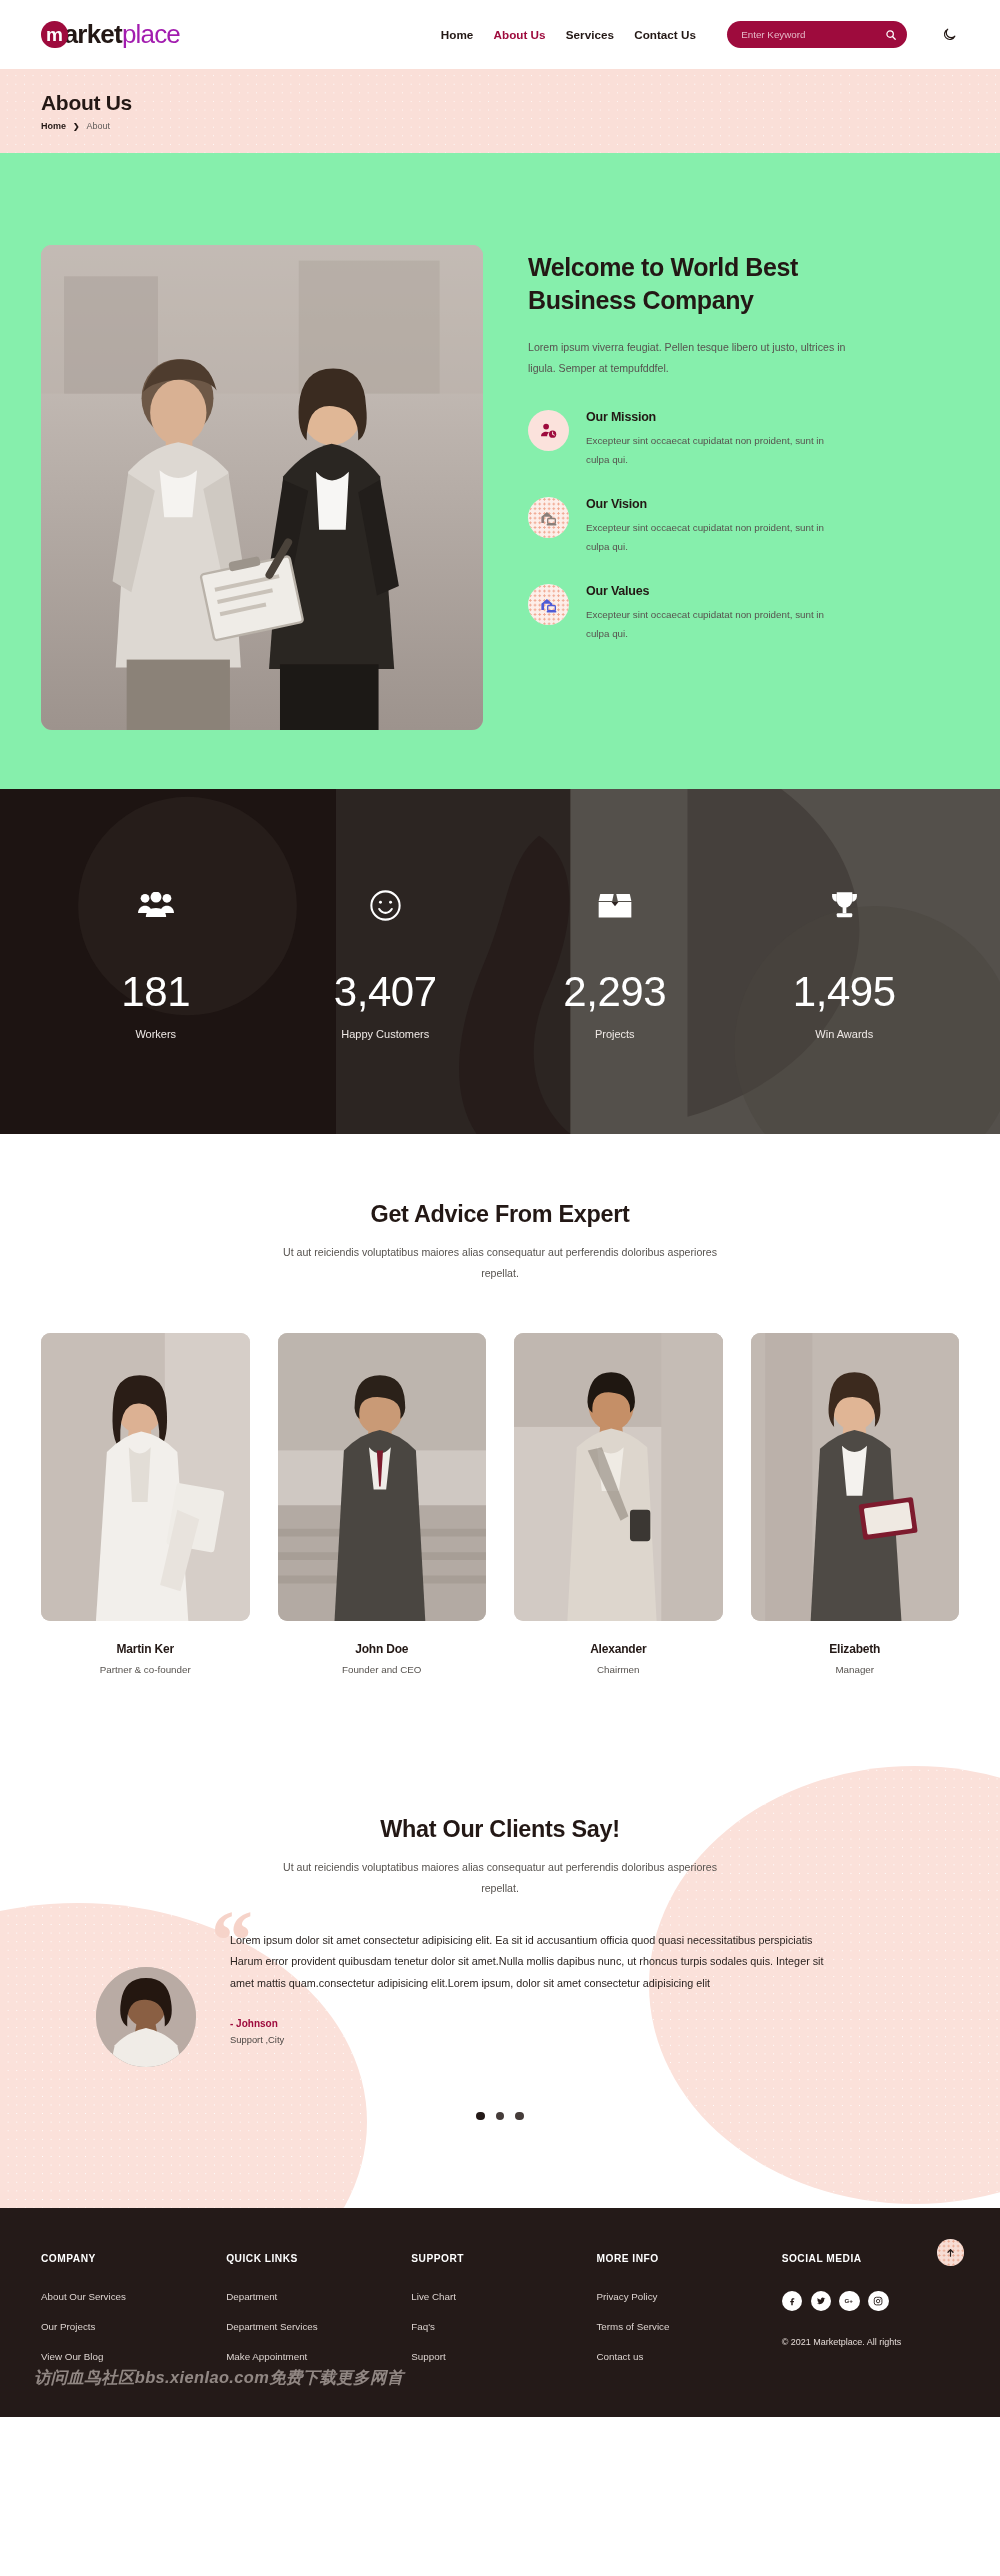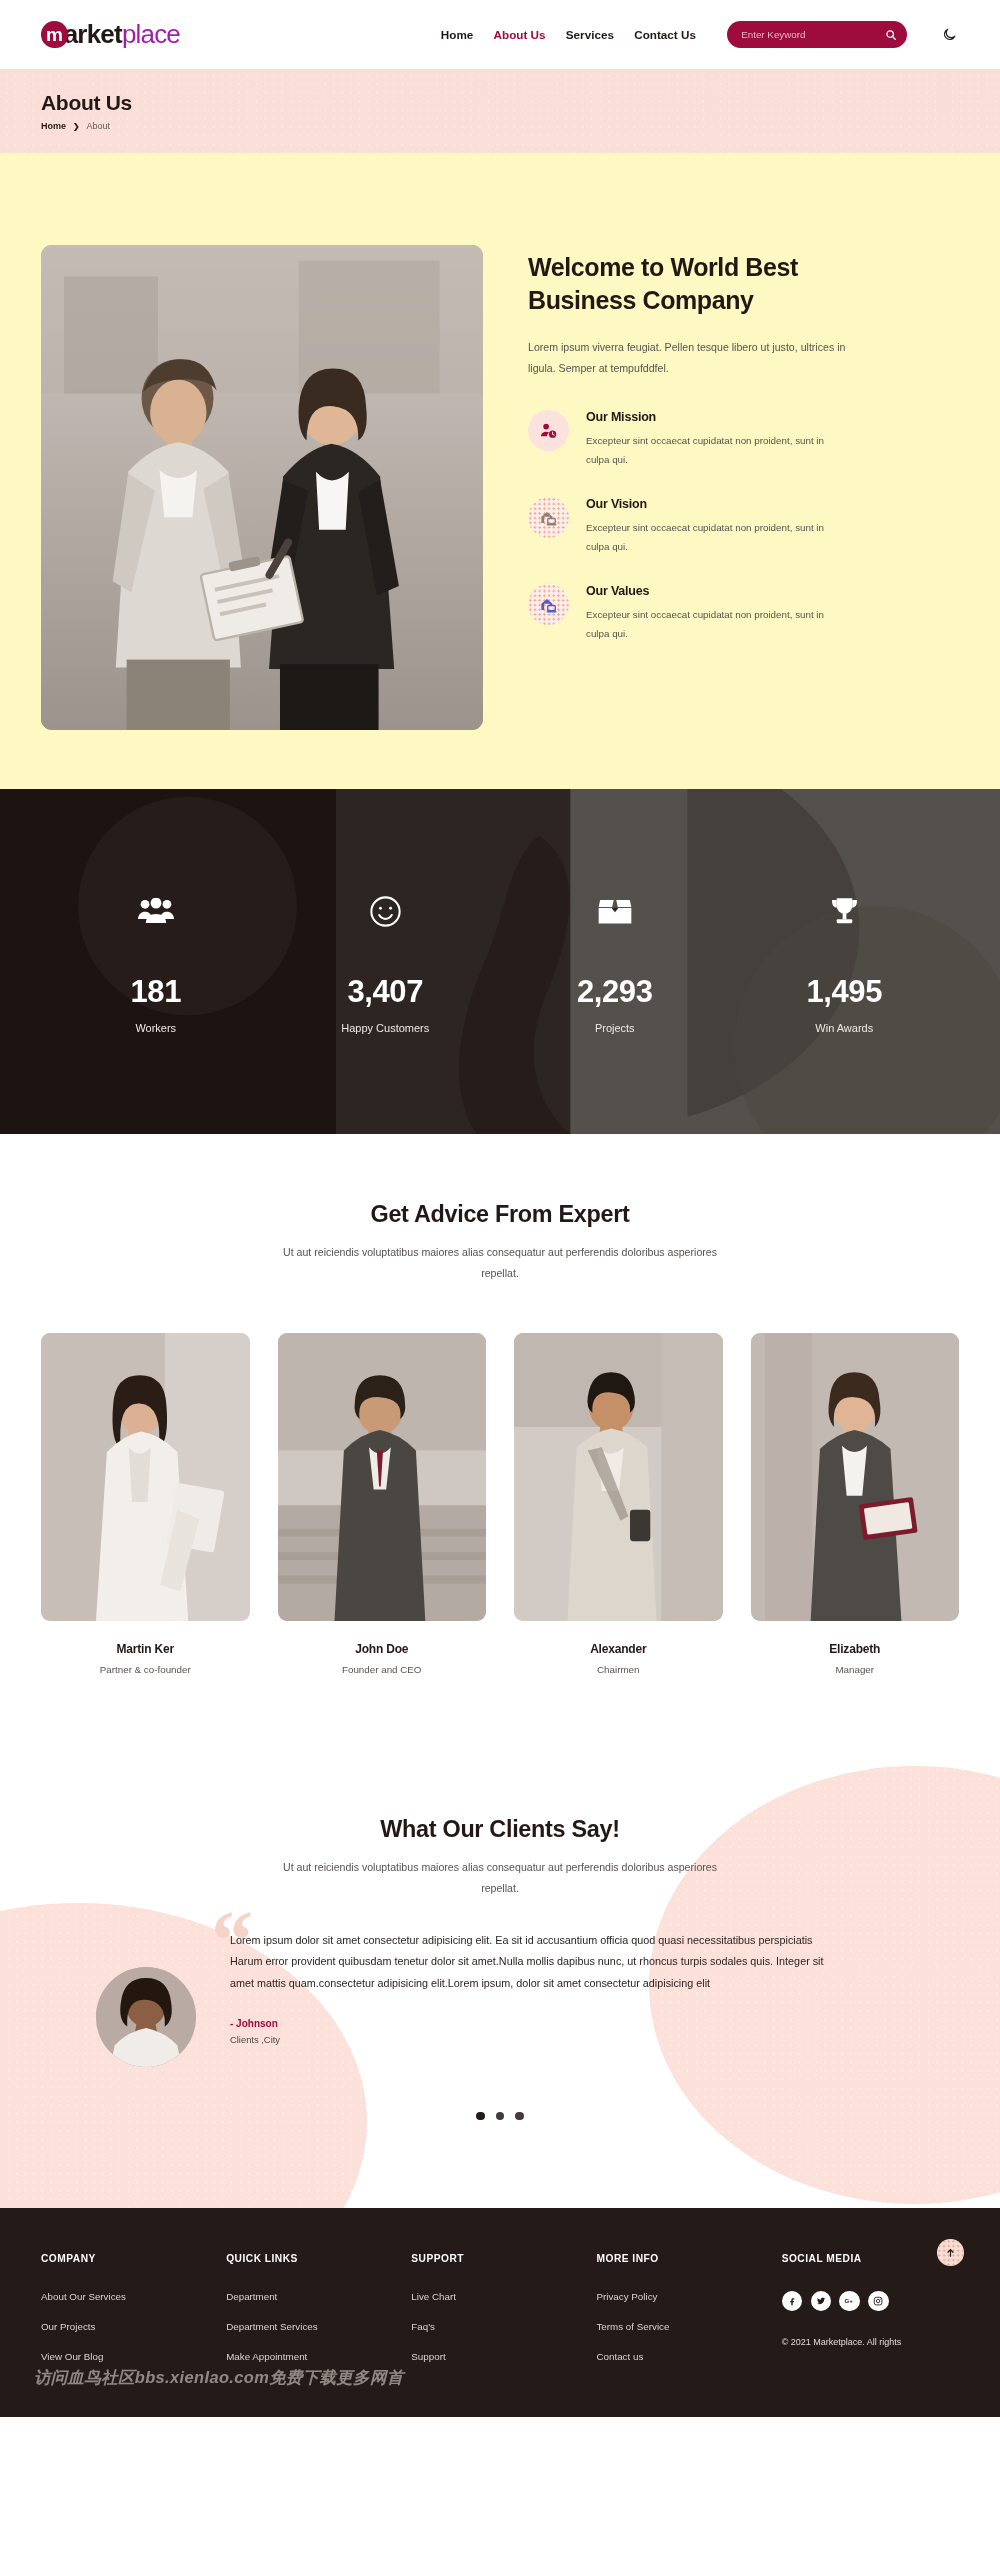--- a/index.html
+++ b/index.html
@@ -80,21 +80,21 @@
   }
   .hero-tail::after{
     content:""; position:absolute; inset:0;
     background-image:radial-gradient(#ffffff 0.8px, transparent 0.9px);
     background-size:8.6px 8.6px; opacity:.85;
   }
 
   
   .welcome {
     padding:92px 41px 59px; display:flex; gap:45px; position:relative;
-    background:#fef9c3;
+    background:#86efac;
   }
   .welcome-media { position:relative; width:442px; flex:none; }
   .photo {
     width:442px; height:485px; border-radius:11px; overflow:hidden;
     position:relative; background:#bdb4ae;
   }
   .photo svg { display:block; width:100%; height:100%; }
   .dots-grid {
     position:absolute; right:-81px; top:-47px; width:141px; height:258px;
     background-image:radial-gradient(#f3c9be 2.3px, transparent 2.7px);
@@ -133,21 +133,21 @@
   }
   .counter-bg { position:absolute; inset:0; }
   .counter-bg svg { width:100%; height:100%; display:block; }
   .counter-row {
     position:relative; z-index:3; width:100%;
     display:grid; grid-template-columns:repeat(4,1fr);
     padding:0 41px;
   }
   .cnt { text-align:center; color:#fff; }
   .cnt-ico { height:45px; display:flex; align-items:center; justify-content:center; margin-bottom:23.4px; }
-  .cnt-num { font-size:31px; font-weight:700; letter-spacing:-0.4px; margin-bottom:12.5px;margin-top:40px; }
+  .cnt-num { font-size:42px; font-weight:400; letter-spacing:-0.4px; margin-bottom:12.5px;margin-top:40px; }
   .cnt-lbl { font-size:11px; color:#efe9e6; }
 
   
   .team { padding:67px 41px 75px; background:#fff; text-align:center; }
   .sec-title { font-size:23.4px; font-weight:800; letter-spacing:-0.3px; margin-bottom:14px; }
   .sec-sub {
     font-size:10.6px; line-height:1.95; color:#57534f;
     max-width:461px; margin:0 auto 50px;
   }
   .team-grid { display:grid; grid-template-columns:repeat(4,1fr); gap:28px; }
@@ -554,21 +554,21 @@
             <path d="M52 72q12 9 24 0l3 16H49z" fill="#8a5f43"></path>
             <path d="M24 100q18-18 40-22 22 4 40 22l6 28H18z" fill="#f0ece7"></path>
           </svg>
         </div>
 
         <div class="quote-wrap">
           <div class="quote-mark">“</div>
           <p class="quote-text">Lorem ipsum dolor sit amet consectetur adipisicing elit. Ea sit id accusantium officia quod quasi necessitatibus perspiciatis Harum error provident quibusdam tenetur dolor sit amet.Nulla mollis dapibus nunc, ut rhoncus turpis sodales quis. Integer sit amet mattis quam.consectetur adipisicing elit.Lorem ipsum, dolor sit amet consectetur adipisicing elit</p>
           <div class="quote-author">
             <div class="qa-name">- Johnson</div>
-            <div class="qa-co">Clients ,City</div>
+            <div class="qa-co">Support ,City</div>
           </div>
         </div>
       </div>
 
       <div class="dots-nav">
         <span class="dot"></span>
         <span class="dot inactive"></span>
         <span class="dot inactive"></span>
       </div>
     </div>

